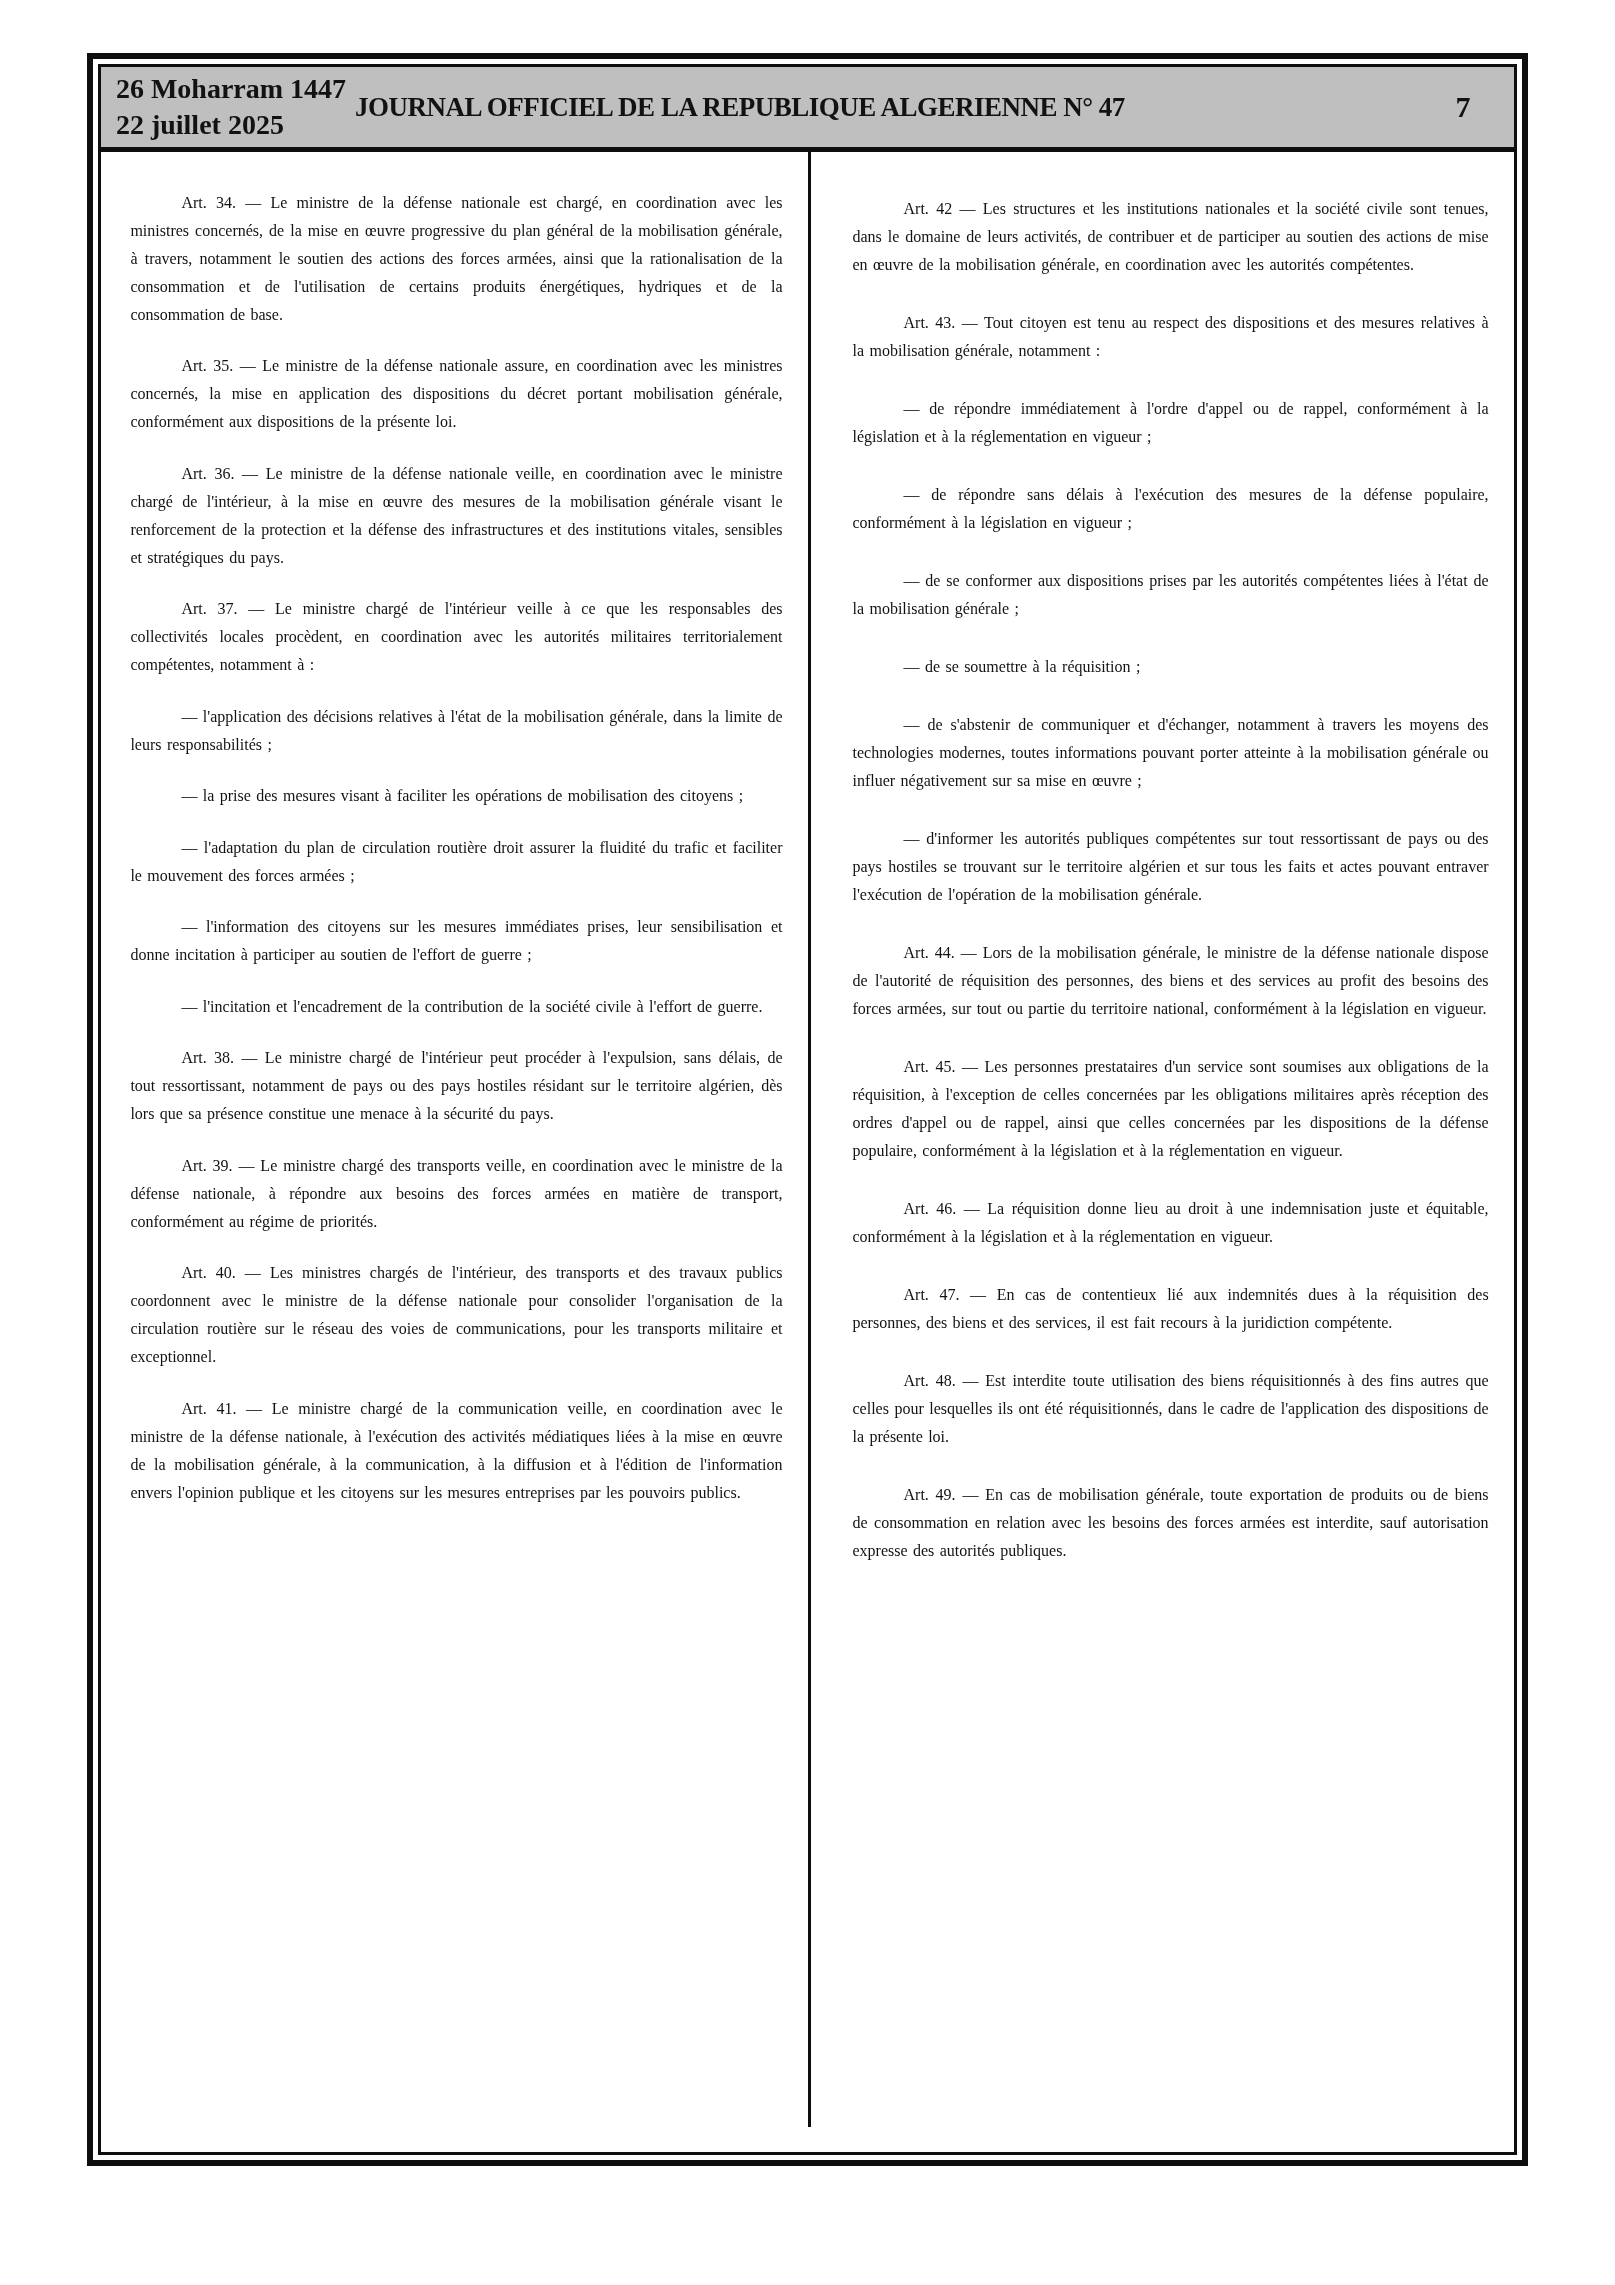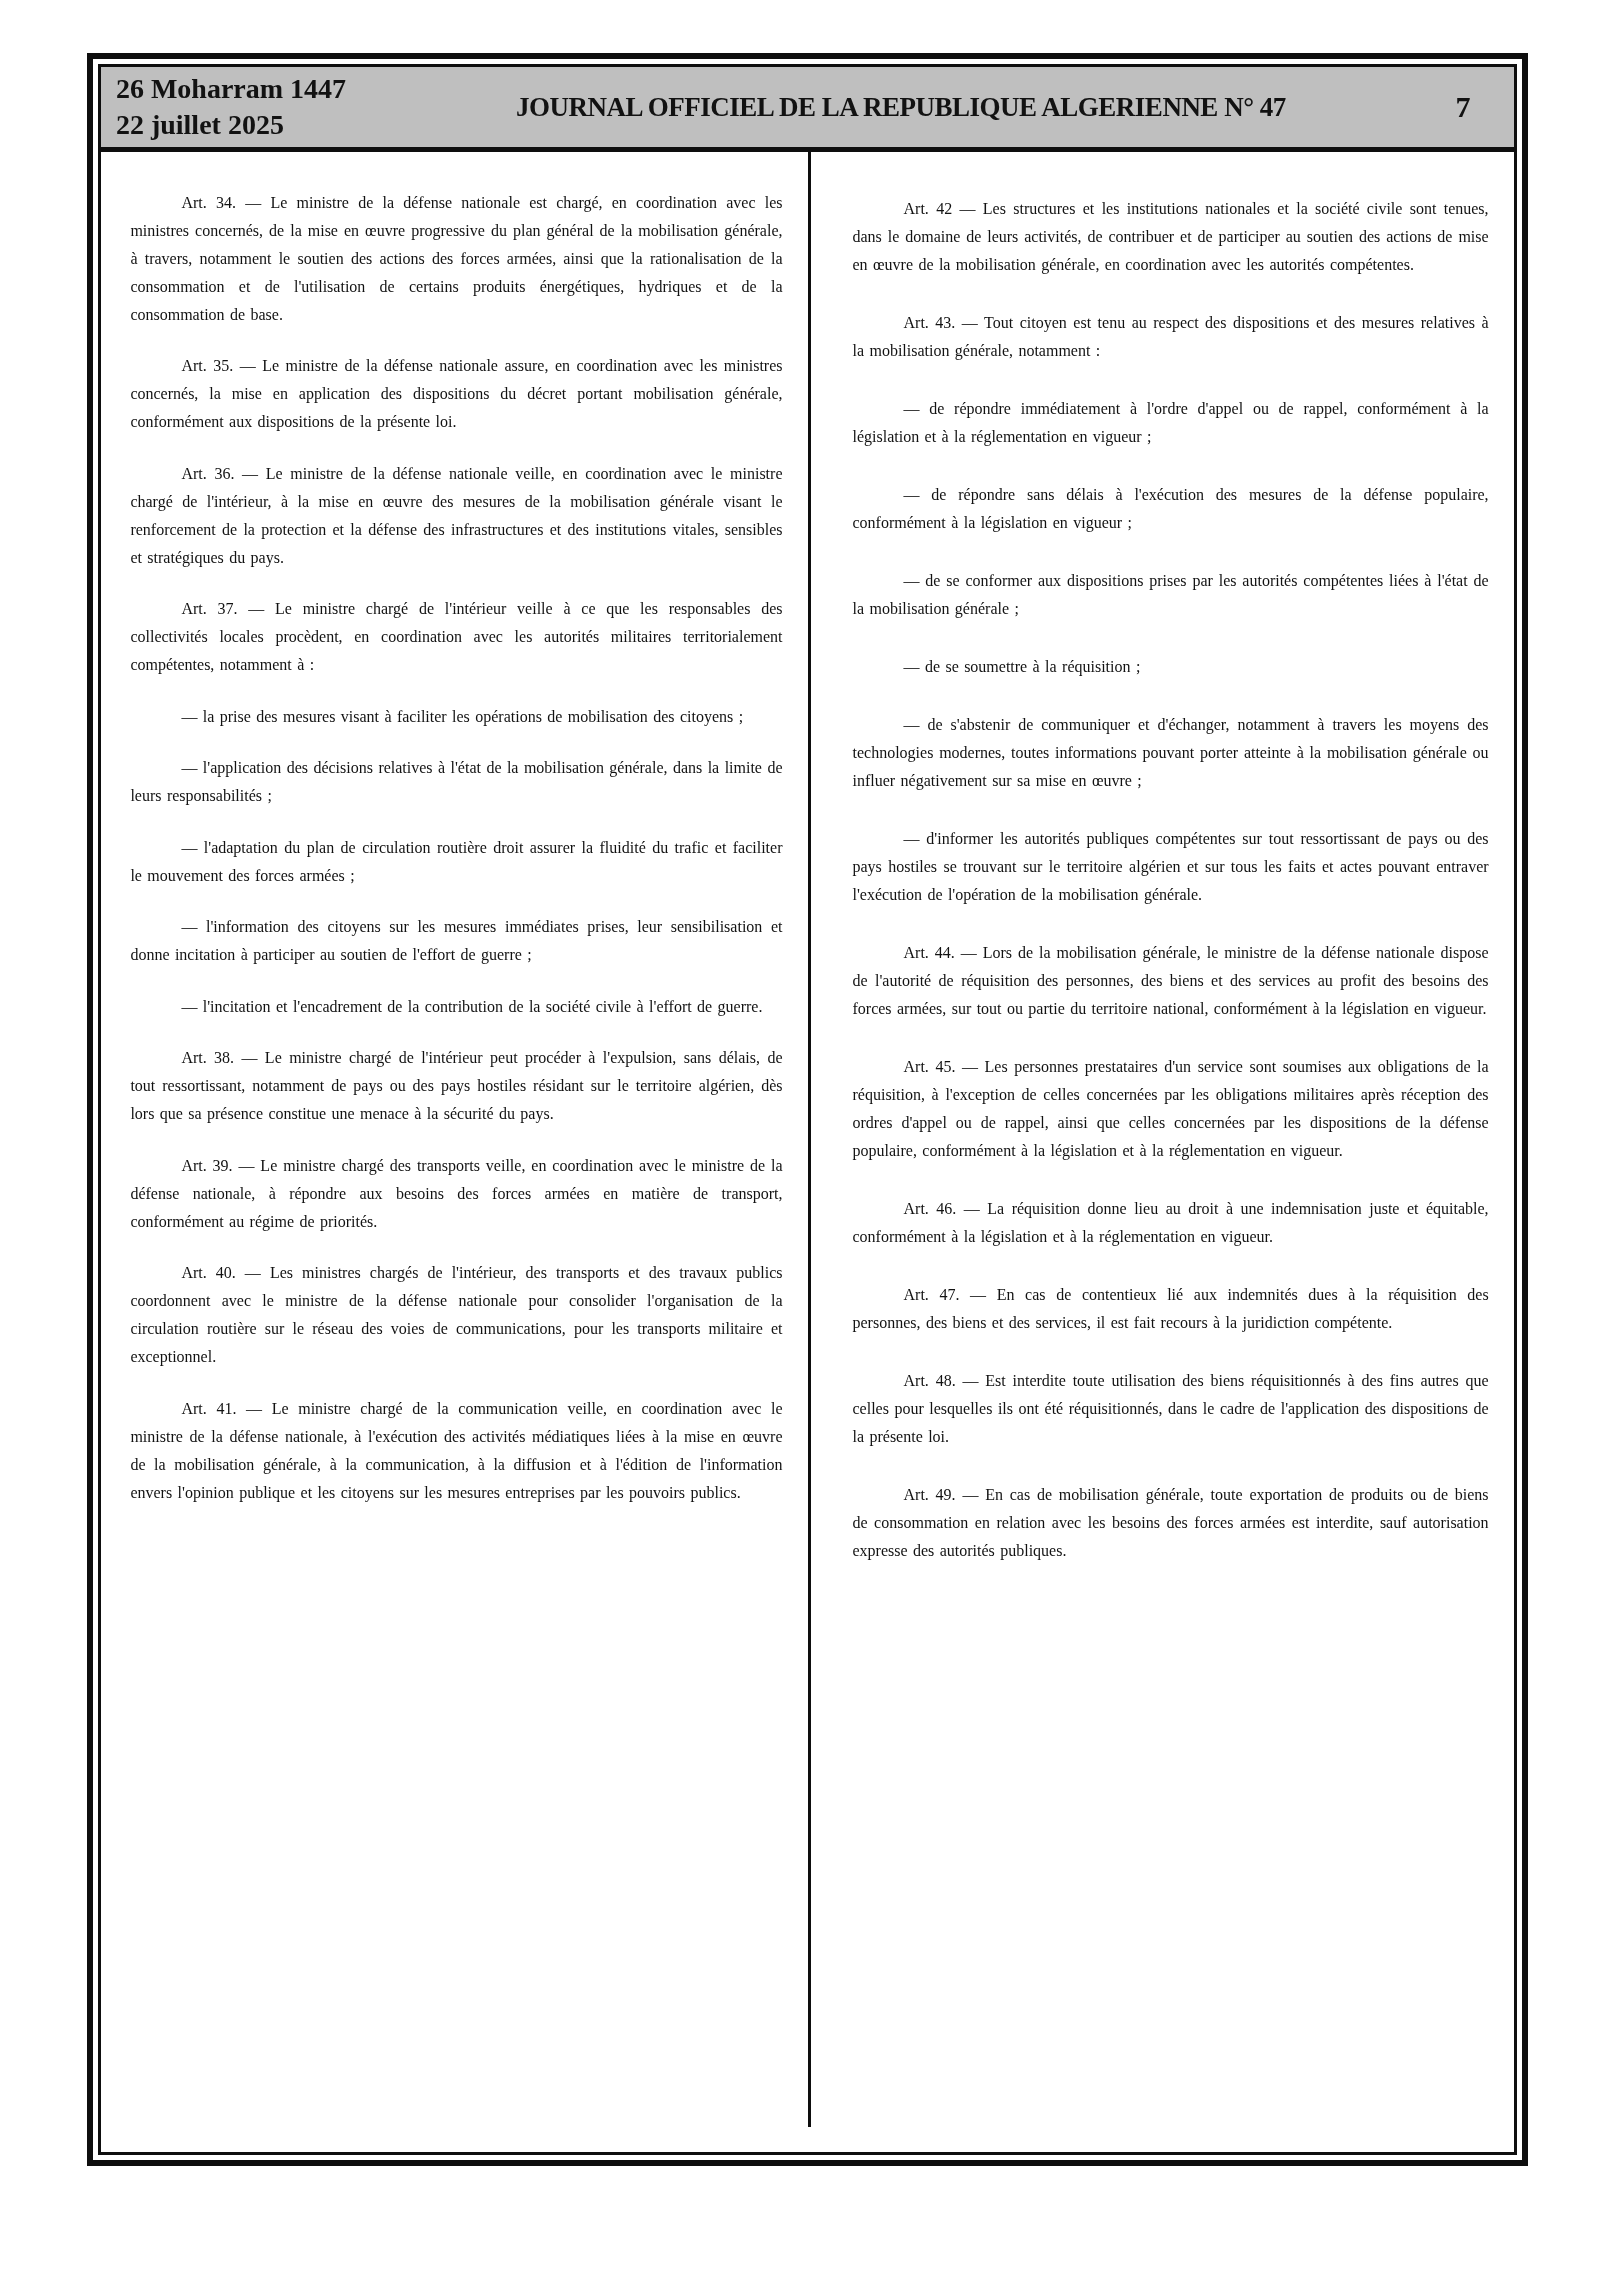--- a/index.html
+++ b/index.html
@@ -49,21 +49,21 @@
     font-weight: bold;
   }
   .dates {
     padding-left: 14.5px;
     font-size: 28px;
     line-height: 36px;
     white-space: nowrap;
   }
   .title {
     flex: 1 1 auto;
-    text-align: center;
+    text-align: left;
     font-size: 27px;
     letter-spacing: -0.5px;
     padding: 0 9px;
   }
   .pagenum {
     flex: 0 0 auto;
     padding-right: 43px;
     font-size: 30px;
   }
   .content {
@@ -109,22 +109,22 @@
         <div class="title">JOURNAL OFFICIEL DE LA REPUBLIQUE ALGERIENNE N° 47</div>
         <div class="pagenum">7</div>
       </div>
 
       <div class="content">
         <div class="col col-left">
             <p class="para">Art. 34. — Le ministre de la défense nationale est chargé, en coordination avec les ministres concernés, de la mise en œuvre progressive du plan général de la mobilisation générale, à travers, notamment le soutien des actions des forces armées, ainsi que la rationalisation de la consommation et de l'utilisation de certains produits énergétiques, hydriques et de la consommation de base.</p>
             <p class="para">Art. 35. — Le ministre de la défense nationale assure, en coordination avec les ministres concernés, la mise en application des dispositions du décret portant mobilisation générale, conformément aux dispositions de la présente loi.</p>
             <p class="para">Art. 36. — Le ministre de la défense nationale veille, en coordination avec le ministre chargé de l'intérieur, à la mise en œuvre des mesures de la mobilisation générale visant le renforcement de la protection et la défense des infrastructures et des institutions vitales, sensibles et stratégiques du pays.</p>
             <p class="para">Art. 37. — Le ministre chargé de l'intérieur veille à ce que les responsables des collectivités locales procèdent, en coordination avec les autorités militaires territorialement compétentes, notamment à :</p>
+            <p class="para">— l'application des décisions relatives à l'état de la mobilisation générale, dans la limite de leurs responsabilités ;</p>
             <p class="para">— la prise des mesures visant à faciliter les opérations de mobilisation des citoyens ;</p>
-            <p class="para">— l'application des décisions relatives à l'état de la mobilisation générale, dans la limite de leurs responsabilités ;</p>
             <p class="para">— l'adaptation du plan de circulation routière droit assurer la fluidité du trafic et faciliter le mouvement des forces armées ;</p>
             <p class="para">— l'information des citoyens sur les mesures immédiates prises, leur sensibilisation et donne incitation à participer au soutien de l'effort de guerre ;</p>
             <p class="para">— l'incitation et l'encadrement de la contribution de la société civile à l'effort de guerre.</p>
             <p class="para">Art. 38. — Le ministre chargé de l'intérieur peut procéder à l'expulsion, sans délais, de tout ressortissant, notamment de pays ou des pays hostiles résidant sur le territoire algérien, dès lors que sa présence constitue une menace à la sécurité du pays.</p>
             <p class="para">Art. 39. — Le ministre chargé des transports veille, en coordination avec le ministre de la défense nationale, à répondre aux besoins des forces armées en matière de transport, conformément au régime de priorités.</p>
             <p class="para">Art. 40. — Les ministres chargés de l'intérieur, des transports et des travaux publics coordonnent avec le ministre de la défense nationale pour consolider l'organisation de la circulation routière sur le réseau des voies de communications, pour les transports militaire et exceptionnel.</p>
             <p class="para">Art. 41. — Le ministre chargé de la communication veille, en coordination avec le ministre de la défense nationale, à l'exécution des activités médiatiques liées à la mise en œuvre de la mobilisation générale, à la communication, à la diffusion et à l'édition de l'information envers l'opinion publique et les citoyens sur les mesures entreprises par les pouvoirs publics.</p>
           </div>
         <div class="col col-right">
             <p class="para">Art. 42 — Les structures et les institutions nationales et la société civile sont tenues, dans le domaine de leurs activités, de contribuer et de participer au soutien des actions de mise en œuvre de la mobilisation générale, en coordination avec les autorités compétentes.</p>

